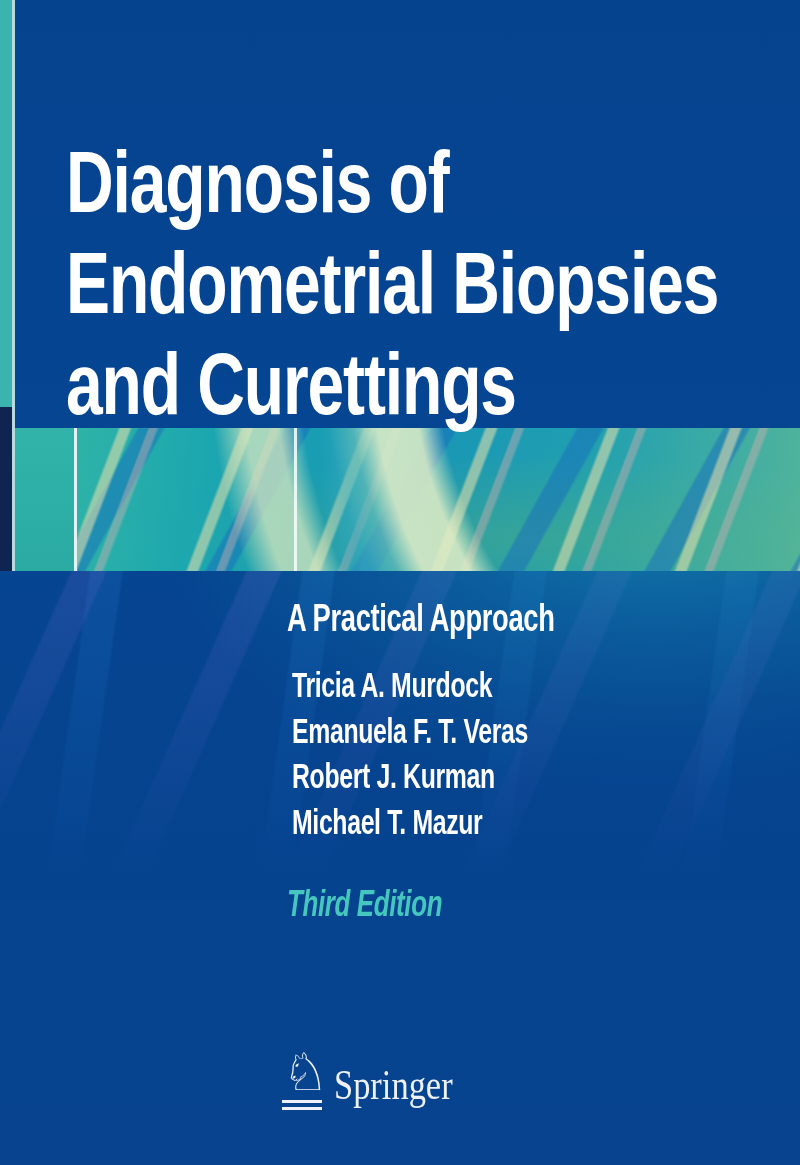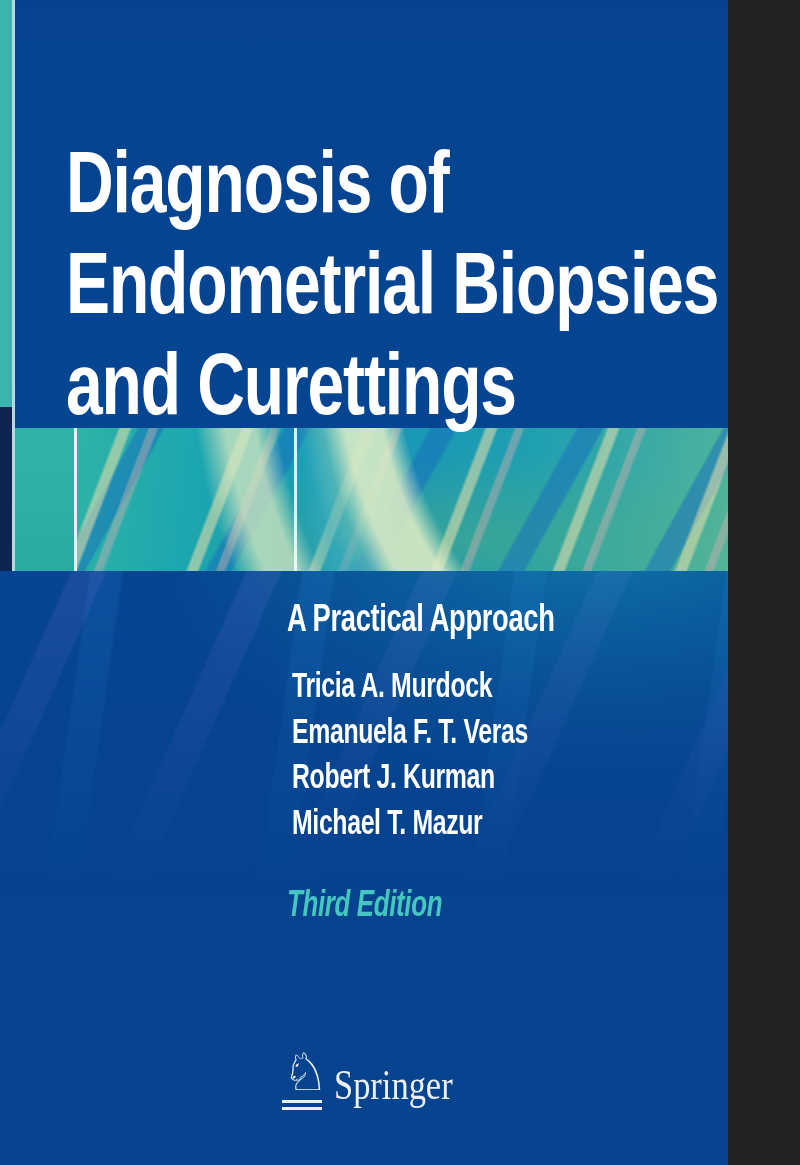--- a/index.html
+++ b/index.html
@@ -1,18 +1,18 @@
 <!DOCTYPE html>
 <html><head>
 <meta charset="utf-8">
 <style>
   html,body{margin:0;padding:0;background:#222;}
   .cover{
     position:relative;
-    width:728px;height:1165px;
+    width:800px;height:1165px;
     background:linear-gradient(180deg,#05438f 0%,#054591 40%,#07438f 100%);
     overflow:hidden;
     font-family:"Liberation Sans",sans-serif;
   }
   
   .spine-teal{position:absolute;left:0;top:0;width:12px;height:407px;background:#39b4ae;}
   .spine-pale-line{position:absolute;left:12px;top:0;width:3px;height:571px;background:rgba(201,230,228,0.92);}
   .spine-navy{position:absolute;left:0;top:407px;width:12px;height:164px;background:#0f2450;}
   
   .band{position:absolute;left:15px;top:428px;right:0;height:143px;}

